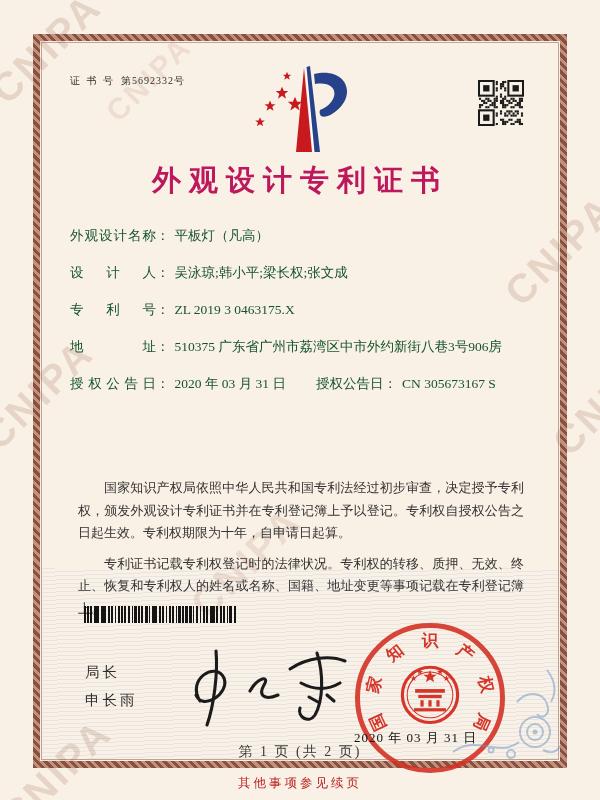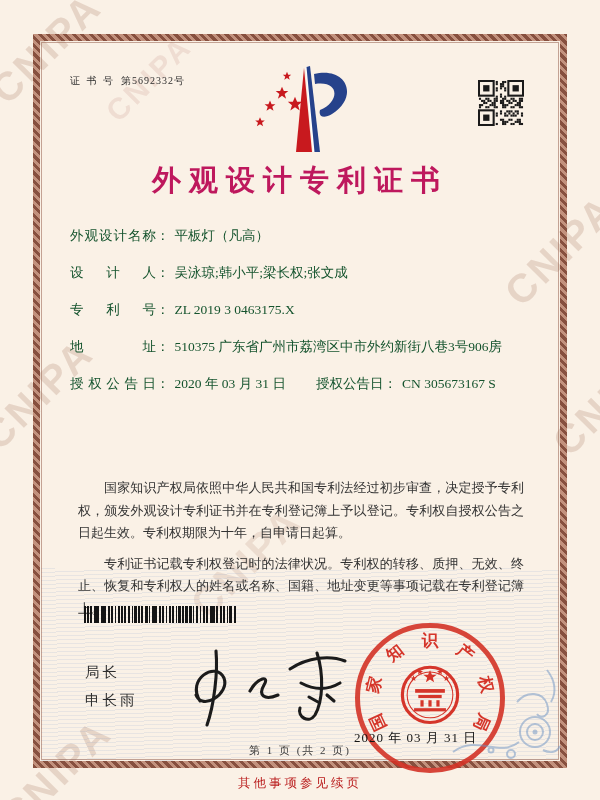--- a/index.html
+++ b/index.html
@@ -81,21 +81,21 @@
   .seal-chars span:nth-child(4){transform:rotate(0deg) translateY(-57px);}
   .seal-chars span:nth-child(5){transform:rotate(38deg) translateY(-57px);}
   .seal-chars span:nth-child(6){transform:rotate(76.5deg) translateY(-57px);}
   .seal-chars span:nth-child(7){transform:rotate(115deg) translateY(-57px);}
   .emblem{position:absolute;left:50%;top:50%;transform:translate(-50%,-53%);}
   .seal-date{
     position:absolute;left:354px;top:729px;font-size:13px;letter-spacing:1px;
     color:#141414;white-space:nowrap;
   }
   
-  .page-info{position:absolute;left:0;right:0;top:743px;text-align:center;font-size:11px;letter-spacing:2px;color:#3a3a3a;}
+  .page-info{position:absolute;left:0;right:0;top:743px;text-align:center;font-size:14px;letter-spacing:2px;color:#3a3a3a;}
   .continuation{position:absolute;left:0;right:0;top:775px;text-align:center;font-size:12.5px;letter-spacing:3px;color:#b91c1c;}
   .flourish{position:absolute;right:38px;bottom:36px;opacity:.5;}
 </style>
 </head>
 <body>
 
 <div class="page">
 
   <div class="wm wm1">CNIPA</div>
   <div class="wm wm2">CNIPA</div>

